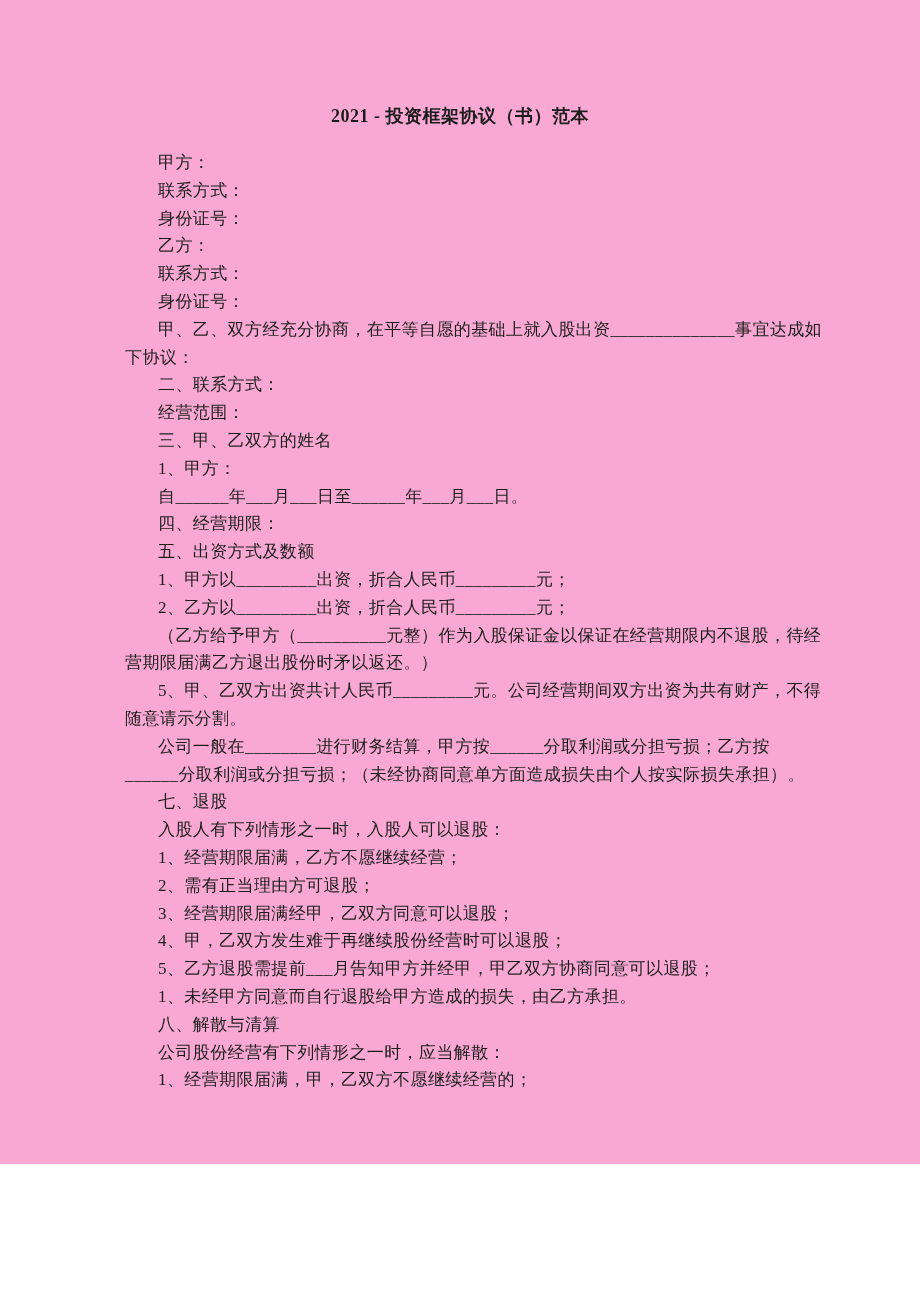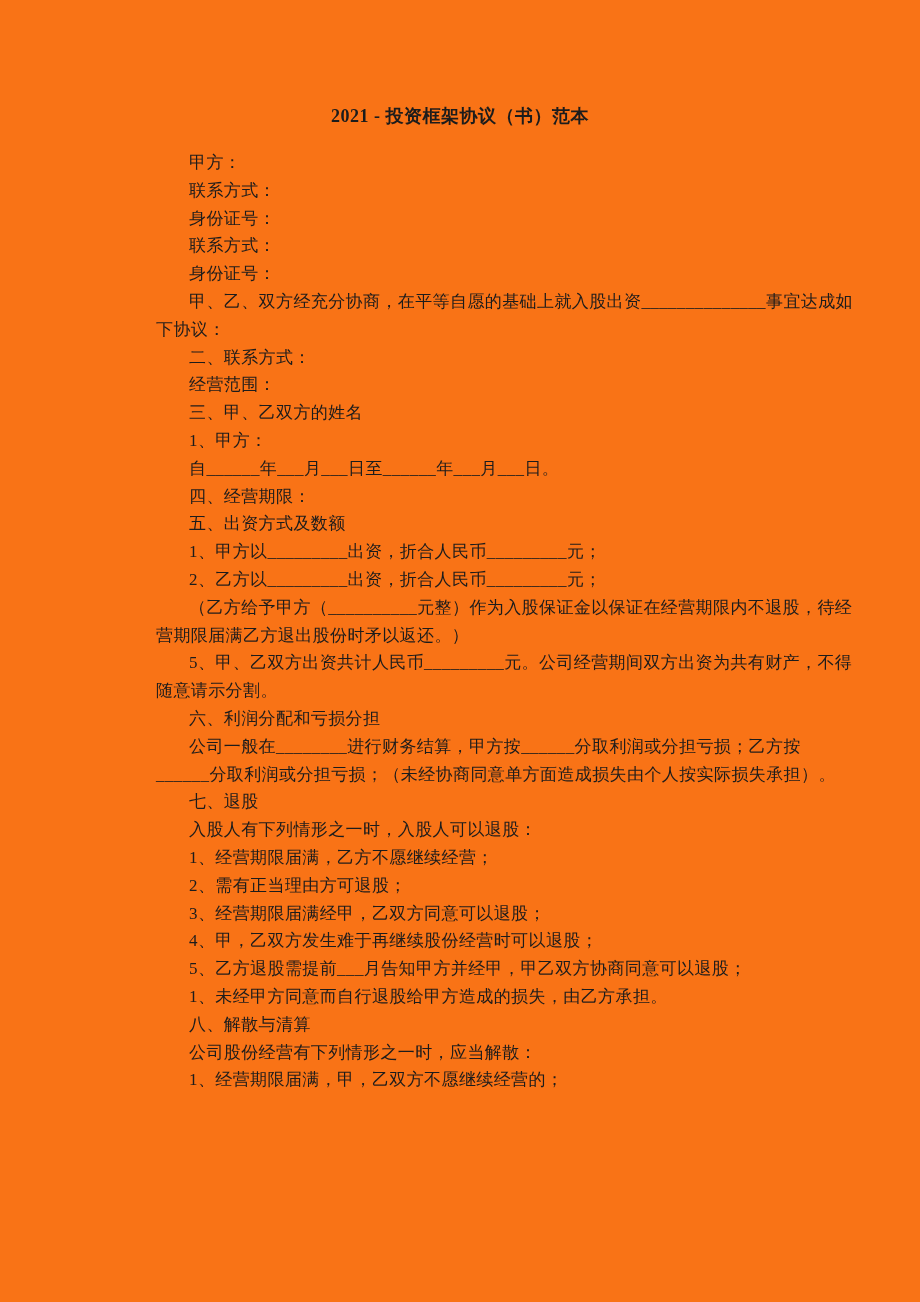--- a/index.html
+++ b/index.html
@@ -3,22 +3,22 @@
 <meta charset="utf-8">
 <style>
   html, body {
     margin: 0;
     padding: 0;
     background: #ffffff;
   }
   .page {
     position: relative;
     width: 920px;
-    height: 1302px;
-    background: #f97316;
+    height: 1164px;
+    background: #f9a8d4;
     font-family: "Liberation Serif", "DejaVu Serif", serif;
     color: #1c1c1c;
     overflow: hidden;
   }
   .doc-title {
     position: absolute;
     top: 104px;
     left: 0;
     width: 920px;
     text-align: center;
@@ -32,53 +32,52 @@
     top: 149px;
     left: 125px;
     width: 672px;
     font-size: 17px;
   }
   .line {
     height: 27.8px;
     line-height: 27.8px;
     letter-spacing: 0.4px;
     white-space: nowrap;
-    margin-left: 31px;
   }
   .line.indent {
     padding-left: 33px;
   }
 </style>
 </head>
 <body>
 
 <div class="page">
   <div class="doc-title">2021 - 投资框架协议（书）范本</div>
   <div class="doc-body" id="doc-body">
       <div class="line indent">甲方：</div>
       <div class="line indent">联系方式：</div>
       <div class="line indent">身份证号：</div>
+      <div class="line indent">乙方：</div>
       <div class="line indent">联系方式：</div>
       <div class="line indent">身份证号：</div>
       <div class="line indent">甲、乙、双方经充分协商，在平等自愿的基础上就入股出资______________事宜达成如</div>
       <div class="line">下协议：</div>
       <div class="line indent">二、联系方式：</div>
       <div class="line indent">经营范围：</div>
       <div class="line indent">三、甲、乙双方的姓名</div>
       <div class="line indent">1、甲方：</div>
       <div class="line indent">自______年___月___日至______年___月___日。</div>
       <div class="line indent">四、经营期限：</div>
       <div class="line indent">五、出资方式及数额</div>
       <div class="line indent">1、甲方以_________出资，折合人民币_________元；</div>
       <div class="line indent">2、乙方以_________出资，折合人民币_________元；</div>
       <div class="line indent">（乙方给予甲方（__________元整）作为入股保证金以保证在经营期限内不退股，待经</div>
       <div class="line">营期限届满乙方退出股份时矛以返还。）</div>
       <div class="line indent">5、甲、乙双方出资共计人民币_________元。公司经营期间双方出资为共有财产，不得</div>
       <div class="line">随意请示分割。</div>
-      <div class="line indent">六、利润分配和亏损分担</div>
       <div class="line indent">公司一般在________进行财务结算，甲方按______分取利润或分担亏损；乙方按</div>
       <div class="line">______分取利润或分担亏损；（未经协商同意单方面造成损失由个人按实际损失承担）。</div>
       <div class="line indent">七、退股</div>
       <div class="line indent">入股人有下列情形之一时，入股人可以退股：</div>
       <div class="line indent">1、经营期限届满，乙方不愿继续经营；</div>
       <div class="line indent">2、需有正当理由方可退股；</div>
       <div class="line indent">3、经营期限届满经甲，乙双方同意可以退股；</div>
       <div class="line indent">4、甲，乙双方发生难于再继续股份经营时可以退股；</div>
       <div class="line indent">5、乙方退股需提前___月告知甲方并经甲，甲乙双方协商同意可以退股；</div>
       <div class="line indent">1、未经甲方同意而自行退股给甲方造成的损失，由乙方承担。</div>

